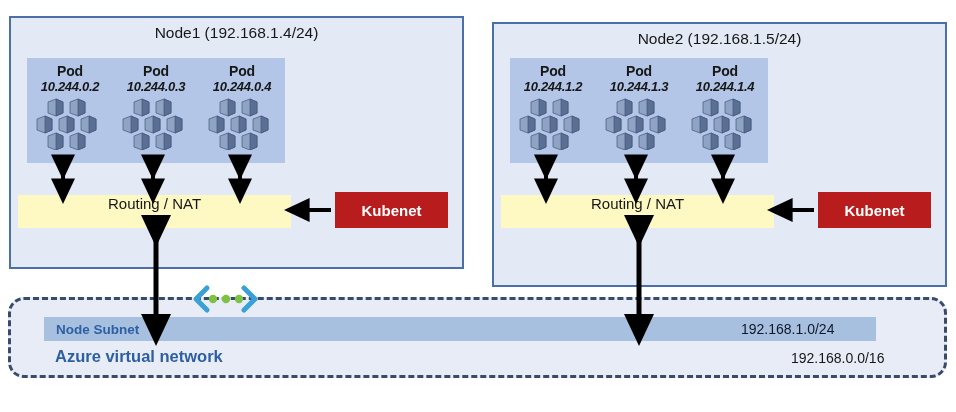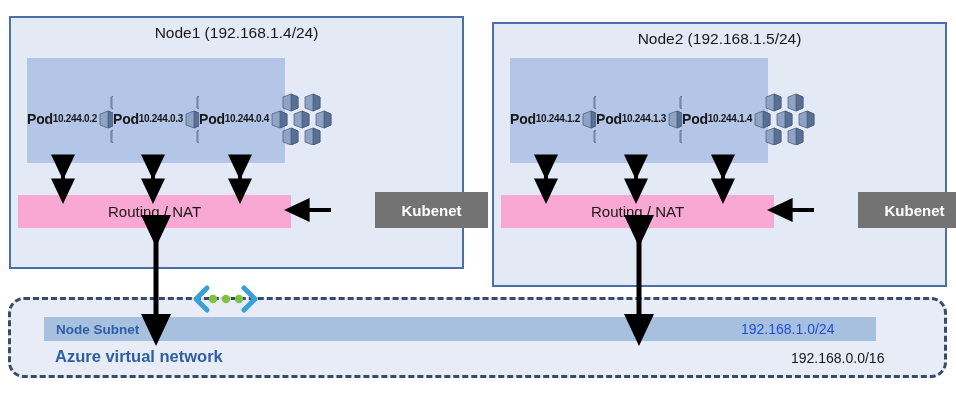--- a/index.html
+++ b/index.html
@@ -37,66 +37,67 @@
     font-family: "Liberation Sans", sans-serif;
     white-space: nowrap;
   }
 
   
   .pod-box {
     position: absolute;
     background: #b3c6e7;
     box-sizing: border-box;
     display: flex;
+    flex-direction: column;
     align-items: center;
-    padding-top: 18px;
+    padding-top: 6px;
   }
   .pod-label {
     font-size: 14px;
     font-weight: bold;
     color: #171717;
     line-height: 1.05;
     letter-spacing: -0.2px;
   }
   .pod-ip {
-    font-size: 10px;
+    font-size: 13px;
     font-weight: bold;
     color: #171717;
     line-height: 1.25;
     letter-spacing: -0.3px;
+    font-style: italic;
   }
   .pod-icon {
     margin-top: 3px;
   }
 
   
   .routing-bar {
     position: absolute;
-    background: #f9a8d4;
+    background: #fef9c3;
     display: flex;
-    align-items: center;
+    align-items: flex-start;
     justify-content: center;
     box-sizing: border-box;
   }
   .routing-label {
     font-size: 15px;
     color: #171717;
     font-family: "Liberation Sans", sans-serif;
     white-space: nowrap;
   }
 
   
   .kubenet-box {
     position: absolute;
-    background: #737373;
+    background: #b91c1c;
     display: flex;
     align-items: center;
     justify-content: center;
     box-sizing: border-box;
-    margin-left: 40px;
   }
   .kubenet-label {
     font-size: 15px;
     font-weight: bold;
     color: #ffffff;
     font-family: "Liberation Sans", sans-serif;
     white-space: nowrap;
   }
 
   
@@ -120,21 +121,21 @@
     font-size: 13.5px;
     font-weight: bold;
     color: #2e5fa3;
     white-space: nowrap;
   }
   .subnet-cidr {
     position: absolute;
     top: 50%;
     transform: translateY(-50%);
     font-size: 14px;
-    color: #1d4ed8;
+    color: #0f172a;
     white-space: nowrap;
   }
   .vnet-name {
     position: absolute;
     font-size: 16.5px;
     font-weight: bold;
     color: #2e5fa3;
     white-space: nowrap;
   }
   .vnet-cidr {

